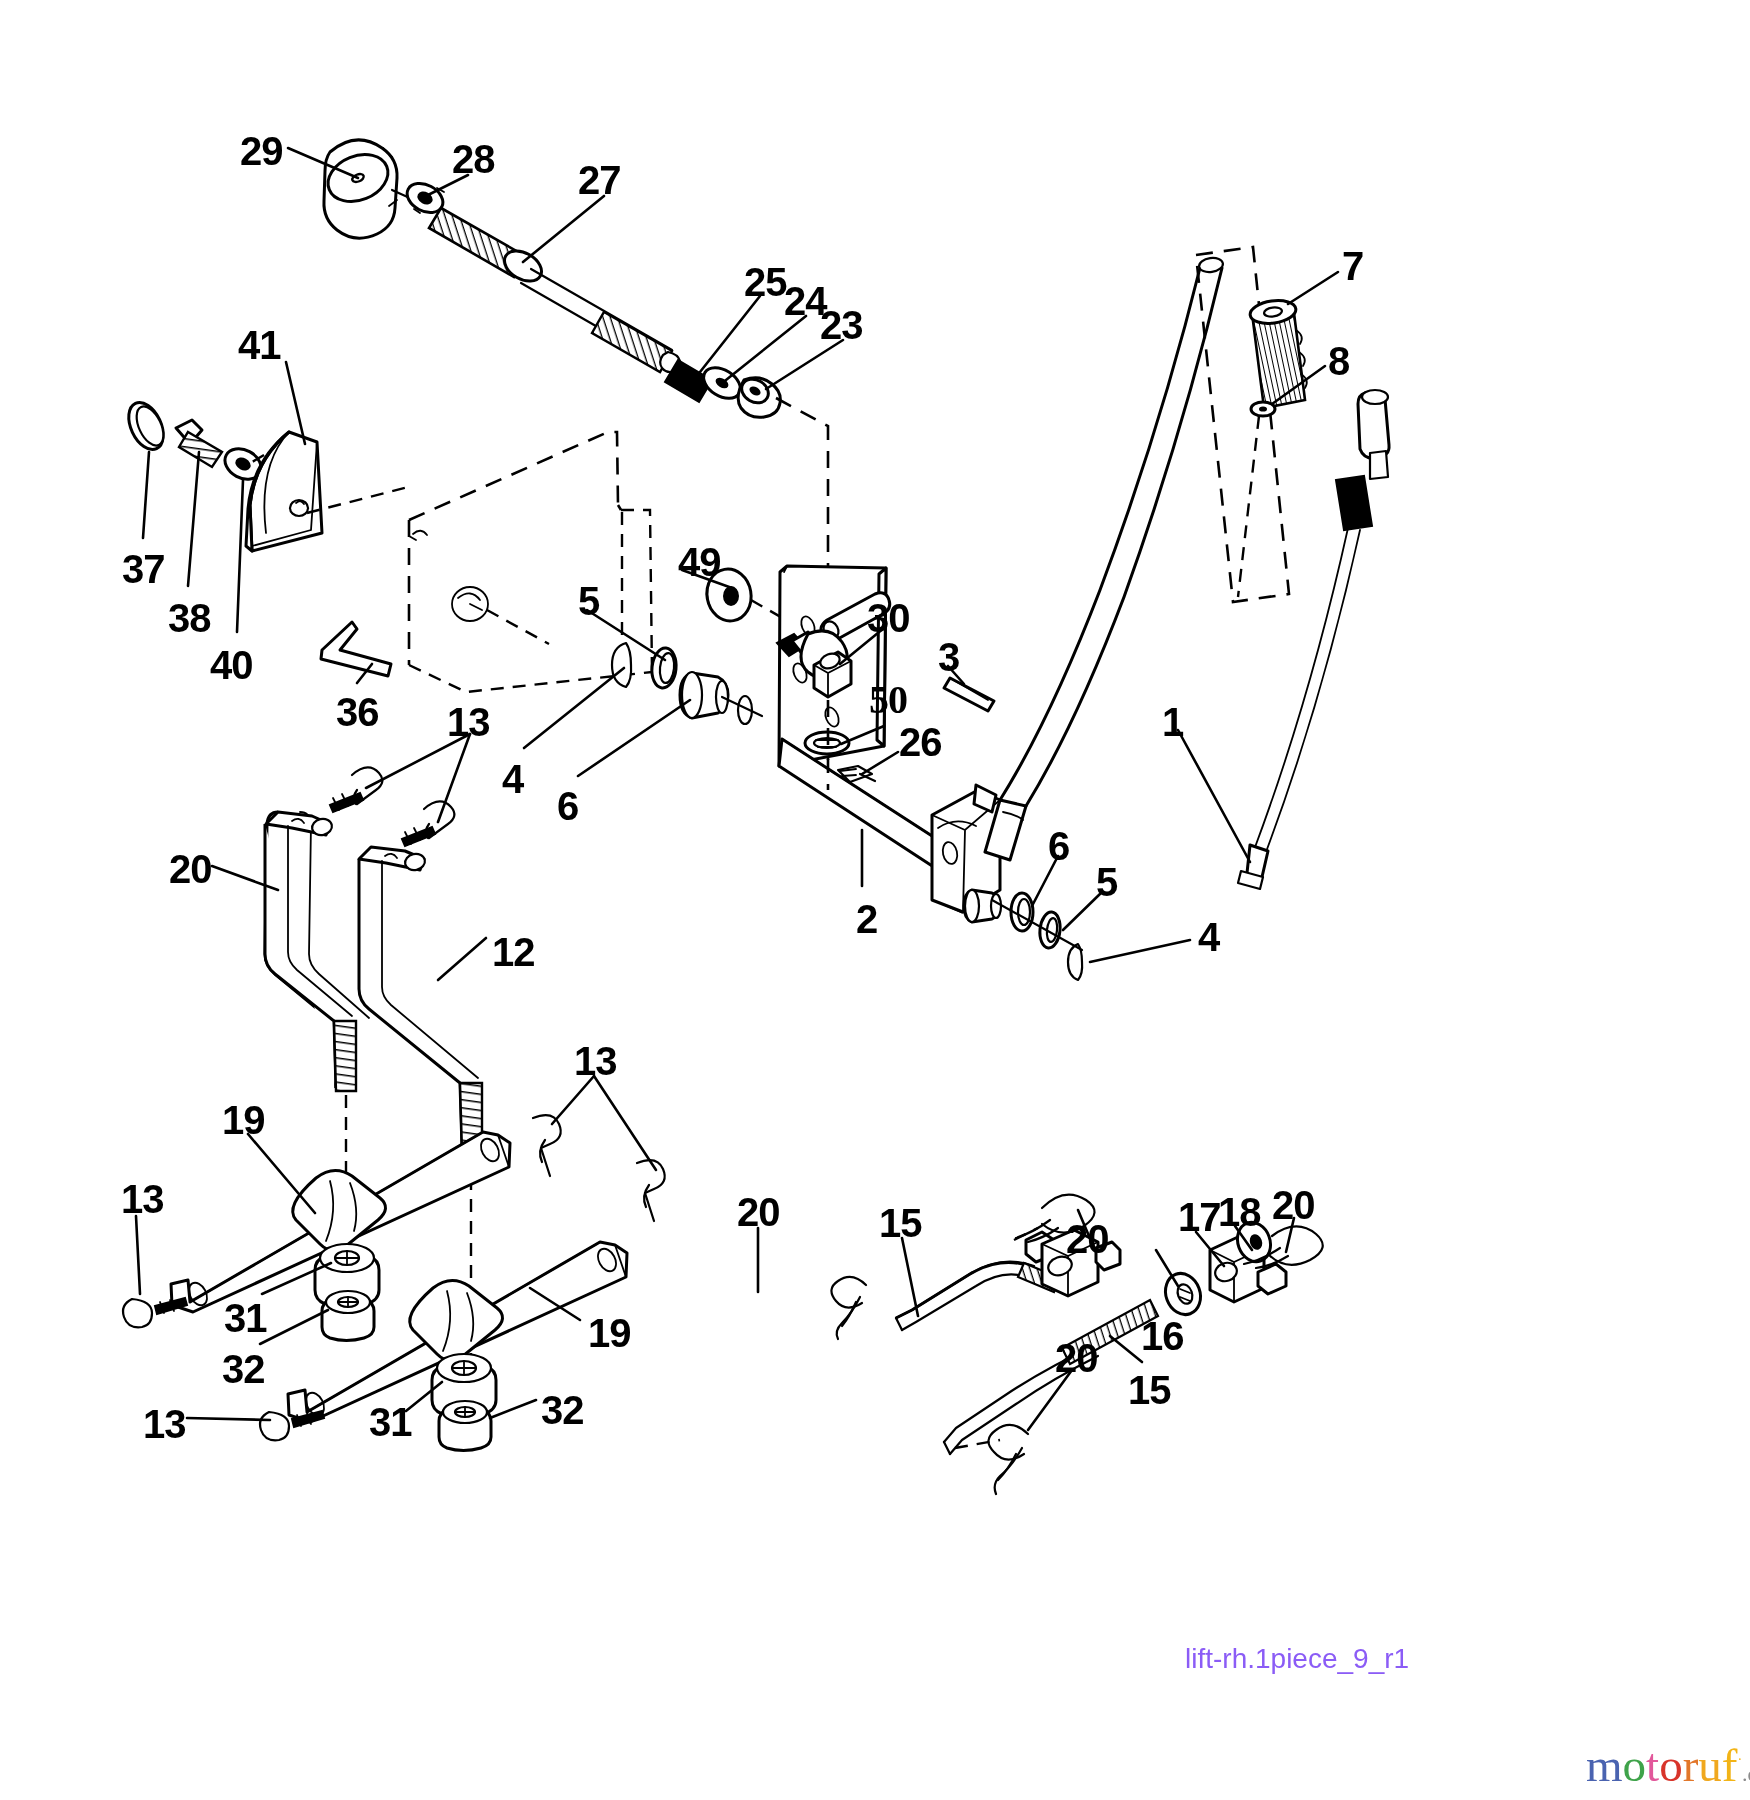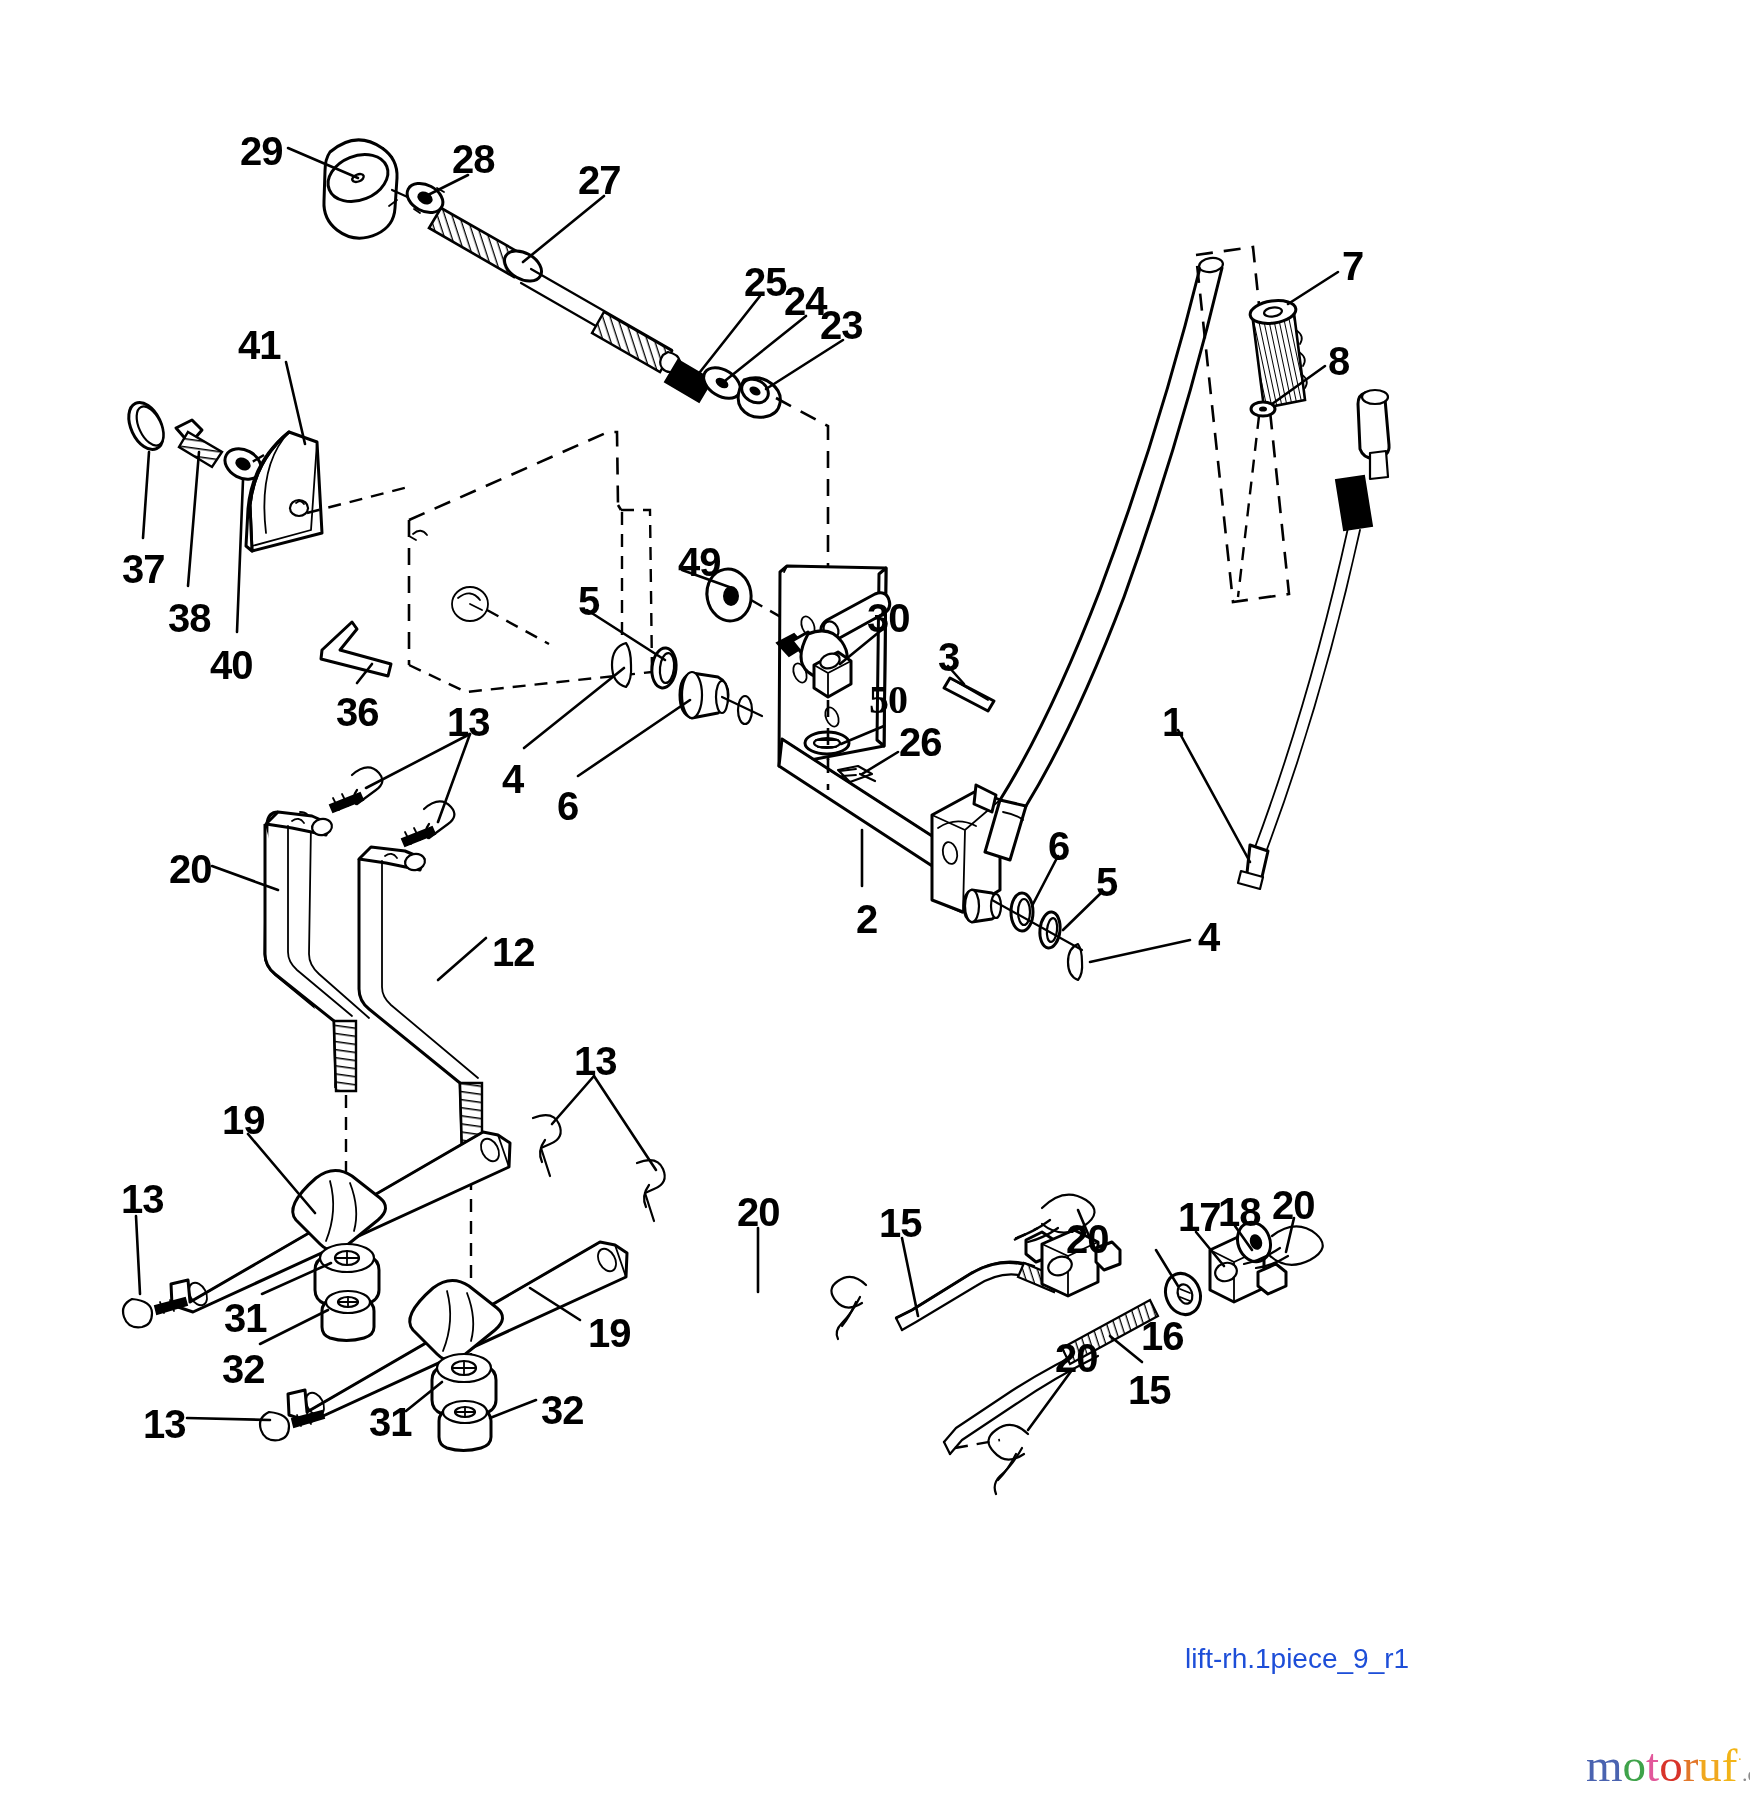--- a/index.html
+++ b/index.html
@@ -6,21 +6,21 @@
   body{width:1750px;height:1800px;position:relative;overflow:hidden;
        font-family:"Liberation Sans","DejaVu Sans",sans-serif;}
   #stage{position:absolute;left:0;top:0;width:1750px;height:1394px;background:#ffffff;}
   svg.layer{position:absolute;left:0;top:0;width:1750px;height:1800px;}
   .callout{
     position:absolute;font-weight:bold;font-size:40px;color:#000;
     font-family:"Liberation Sans","DejaVu Sans",sans-serif;
     letter-spacing:-1px;line-height:1;white-space:nowrap;
   }
   .caption{
-    position:absolute;font-size:28px;color:#1d4ed8;letter-spacing:0px;
+    position:absolute;font-size:28px;color:#8b5cf6;letter-spacing:0px;
     font-family:"Liberation Sans","DejaVu Sans",sans-serif;white-space:nowrap;
   }
   .wm{position:absolute;font-family:"Liberation Serif","DejaVu Serif",serif;
       font-size:47px;white-space:nowrap;letter-spacing:0px;}
   .wm span{display:inline-block;}
   .wm .sfx{font-size:22px;color:#8c8c8c;vertical-align:baseline;}
   .dot{font-size:14px;vertical-align:super;}
 </style>
 </head>
 <body>

